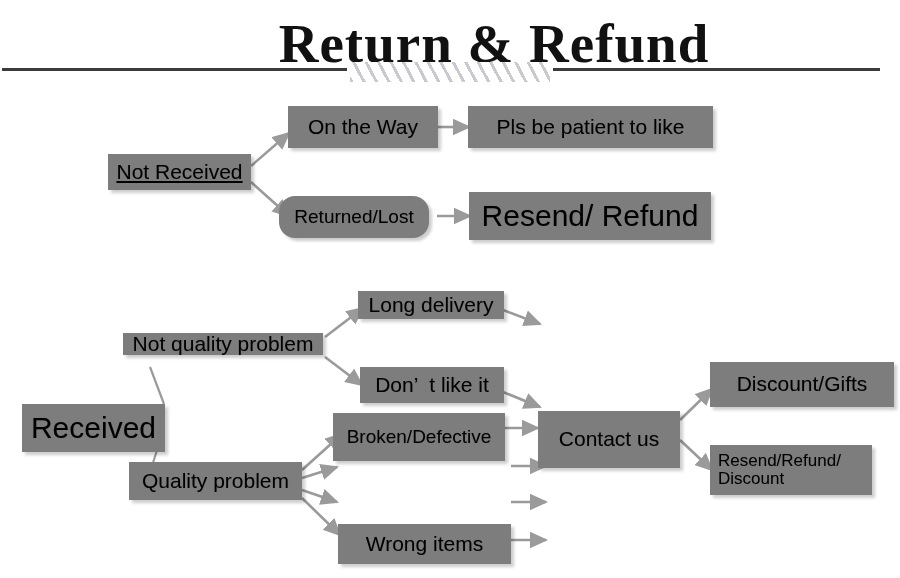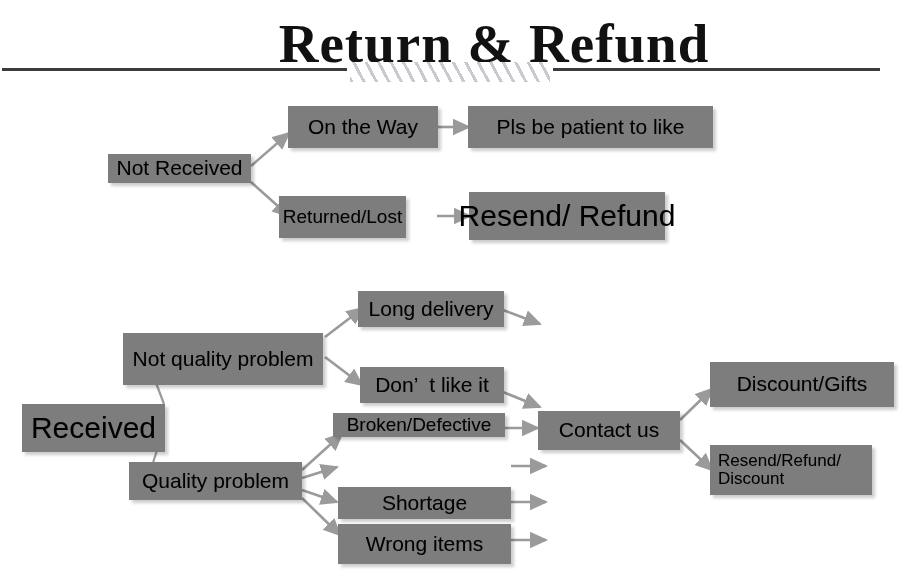--- a/index.html
+++ b/index.html
@@ -151,47 +151,46 @@
       <path d="M680,440 L712,470"></path>
     </g>
     <g stroke="#9a9a9a" stroke-width="2.2" fill="none">
 
       <path d="M164,404 L150,367"></path>
 
       <path d="M164,428 L152,466"></path>
     </g>
   </svg>
 
-  <div class="box" style="left:108px; top:154px; width:143px; height:29px;">Not Received</div>
+  <div class="box" style="left:108px; top:154px; width:143px; height:36px;text-decoration:underline;">Not Received</div>
 
   <div class="box" style="left:288px; top:106px; width:150px; height:42px;">On the Way</div>
 
   <div class="box" style="left:468px; top:106px; width:245px; height:42px;">Pls be patient to like</div>
 
-  <div class="box sm" style="left:279px; top:196px; width:127px; height:42px;">Returned/Lost</div>
+  <div class="box sm" style="left:279px; top:196px; width:150px; height:42px;border-radius:16px;">Returned/Lost</div>
 
-  <div class="box big" style="left:469px; top:192px; width:196px; height:48px;">Resend/ Refund</div>
+  <div class="box big" style="left:469px; top:192px; width:242px; height:48px;">Resend/ Refund</div>
 
   <div class="box big" style="left:22px; top:392px; width:143px; height:48px;margin-top:12px;">Received</div>
 
-  <div class="box" style="left:123px; top:333px; width:200px; height:52px;">Not quality problem</div>
+  <div class="box" style="left:123px; top:333px; width:200px; height:22px;">Not quality problem</div>
 
   <div class="box" style="left:129px; top:462px; width:173px; height:38px;text-align:center;">Quality problem</div>
 
-  <div class="box" style="left:358px; top:291px; width:146px; height:36px;">Long delivery</div>
+  <div class="box" style="left:358px; top:291px; width:146px; height:28px;">Long delivery</div>
 
   <div class="box" style="left:360px; top:367px; width:144px; height:36px;">Don’  t like it</div>
 
-  <div class="box sm" style="left:333px; top:413px; width:172px; height:24px;">Broken/Defective</div>
+  <div class="box sm" style="left:333px; top:413px; width:172px; height:48px;">Broken/Defective</div>
 
 
-  <div class="box" style="left:338px; top:487px; width:173px; height:32px;">Shortage</div>
 
   <div class="box" style="left:338px; top:524px; width:173px; height:40px;">Wrong items</div>
 
-  <div class="box" style="left:538px; top:411px; width:142px; height:39px;">Contact us</div>
+  <div class="box" style="left:538px; top:411px; width:142px; height:57px;">Contact us</div>
 
   <div class="box" style="left:710px; top:362px; width:184px; height:45px;">Discount/Gifts</div>
 
   <div class="box xs left-align" style="left:710px; top:445px; width:162px; height:50px;">Resend/Refund/
 Discount</div>
 
 </div>
 
 </body></html>

